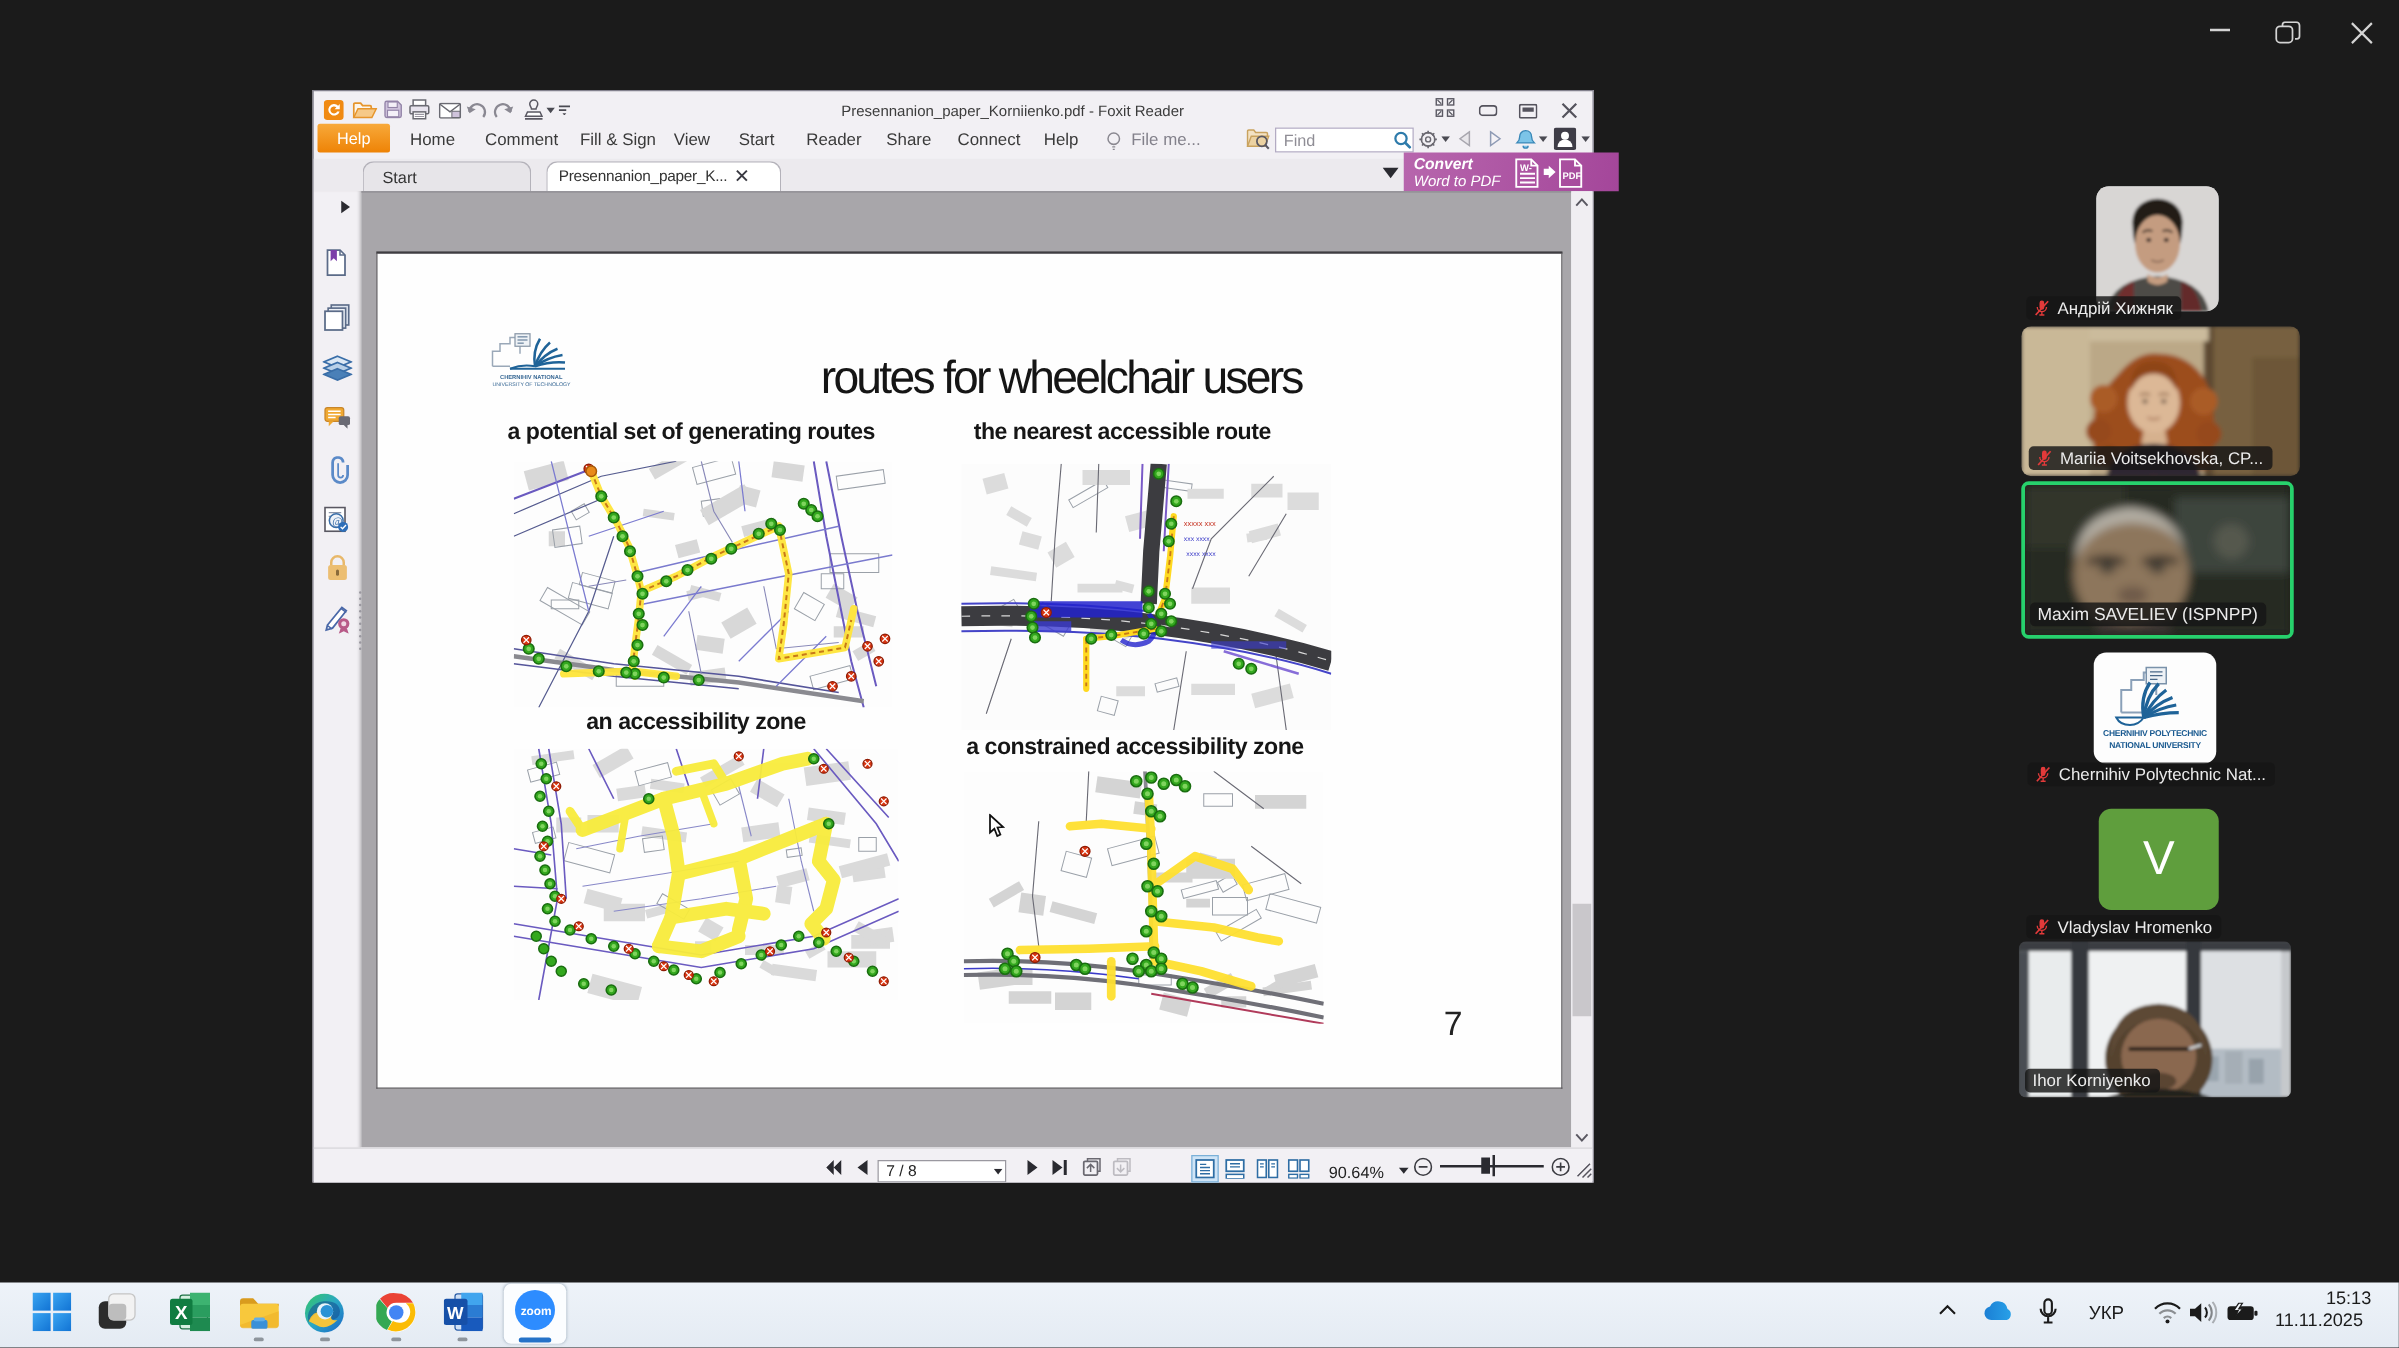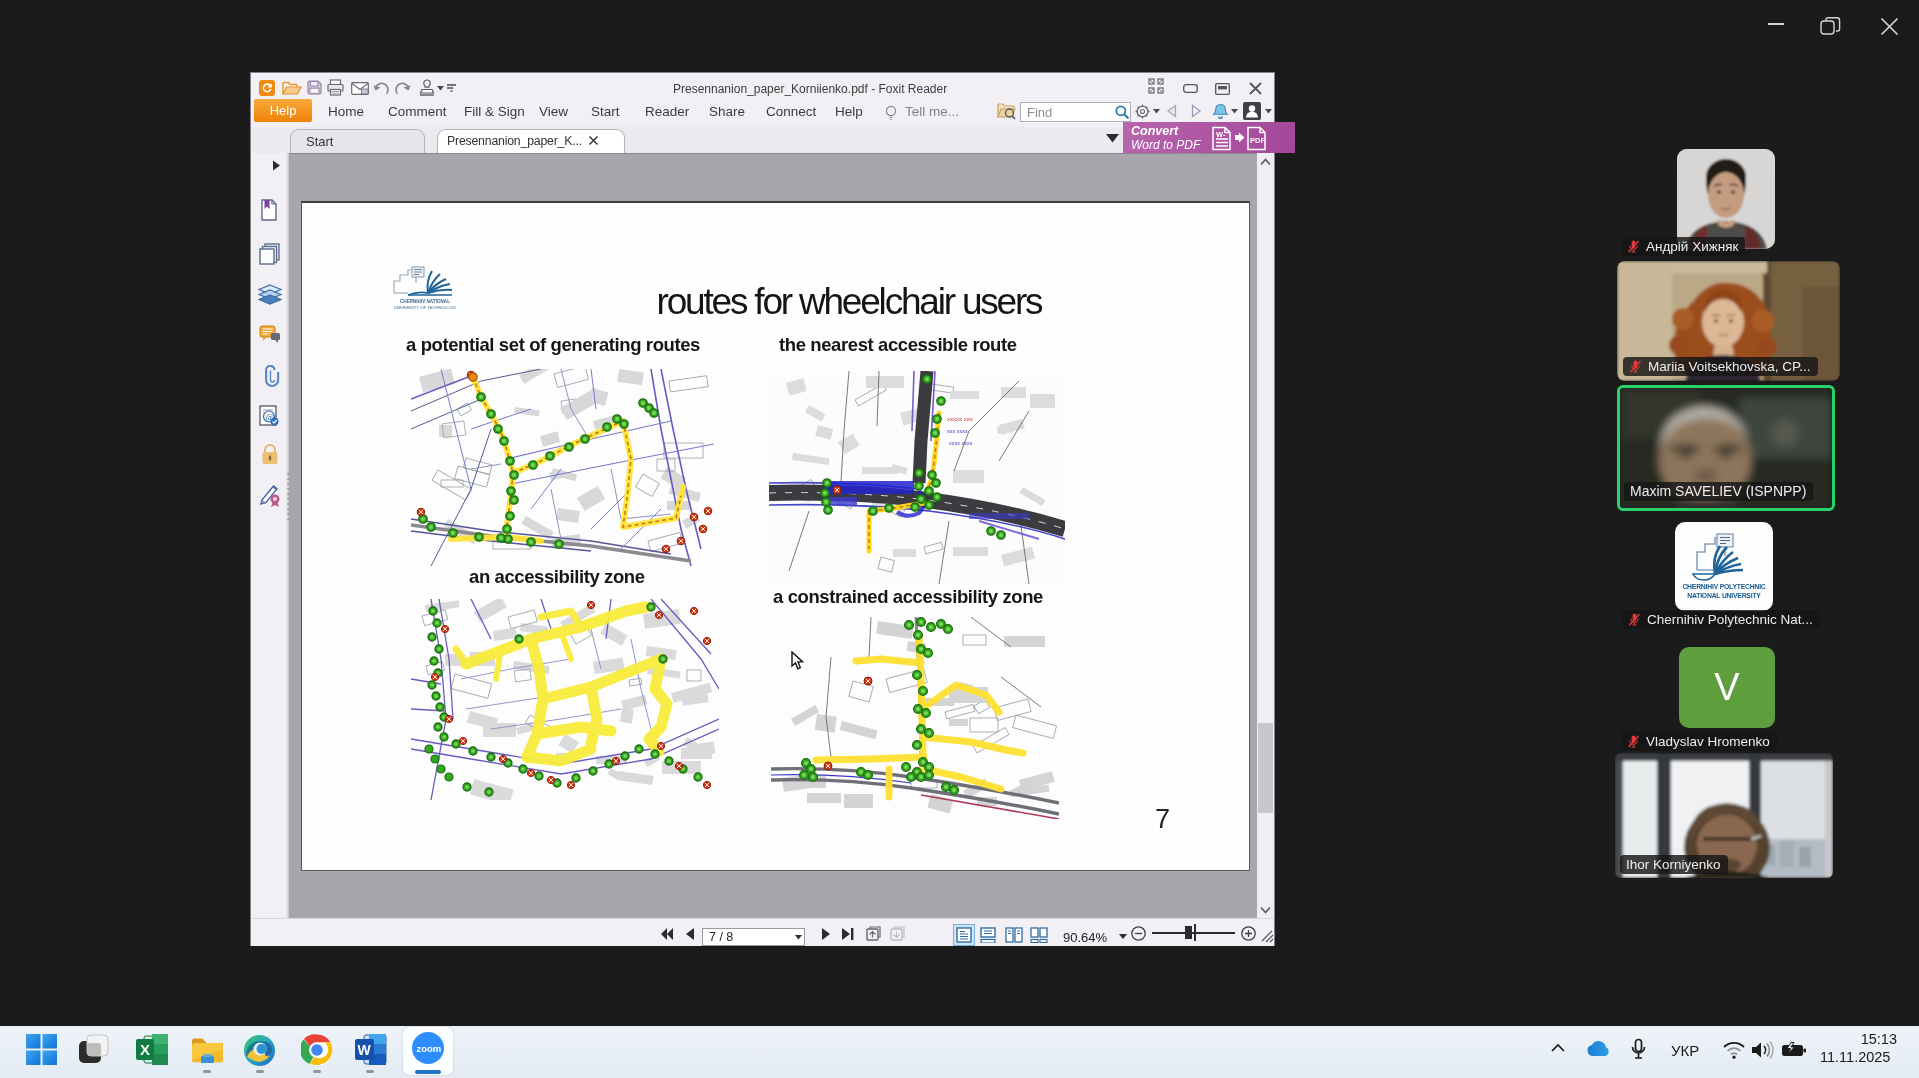--- a/index.html
+++ b/index.html
@@ -118,21 +118,21 @@
  <div class="abs menu" style="left:288px">View</div>
  <div class="abs menu" style="left:340px">Start</div>
  <div class="abs menu" style="left:394px">Reader</div>
  <div class="abs menu" style="left:458px">Share</div>
  <div class="abs menu" style="left:515px">Connect</div>
  <div class="abs menu" style="left:584px">Help</div>
  <svg class="abs" style="left:634px;top:32px" width="12" height="17">
       <circle cx="6" cy="6" r="4.6" fill="none" stroke="#8a8890" stroke-width="1.2"></circle>
       <path d="M4.5 10.5 h3 M4.8 12.5 h2.4 M5.2 14.5 h1.6" stroke="#8a8890" stroke-width="1"></path>
     </svg>
- <div class="abs menu" style="left:654px;color:#83818b">Tell me...</div>
+ <div class="abs menu" style="left:654px;color:#83818b">File me...</div>
  <svg class="abs" style="left:746px;top:29px" width="19" height="18">
       <path d="M1 15 V3 a1 1 0 0 1 1-1 h4 l1.5 2 H16 a1 1 0 0 1 1 1 v2" fill="#f3e2c4" stroke="#c9a25e" stroke-width="1.2"></path>
       <path d="M1 15 L4 7 H18 L15 15 Z" fill="#ecd2a2" stroke="#c9a25e" stroke-width="1.1"></path>
       <circle cx="12.5" cy="11" r="4" fill="none" stroke="#5a5862" stroke-width="1.4"></circle>
       <path d="M15.3 14 L18 17" stroke="#5a5862" stroke-width="1.6"></path>
     </svg>
  <div class="abs" style="left:769px;top:29px;width:111px;height:20px;background:#fff;border:1px solid #b3abc3"></div>
  <div class="abs" style="left:776px;top:32px;font-size:13px;color:#8f8d95">Find</div>
  <svg class="abs" style="left:864px;top:32px" width="14" height="14">
       <circle cx="5.8" cy="5.8" r="4.5" fill="none" stroke="#2e7bab" stroke-width="1.8"></circle>

